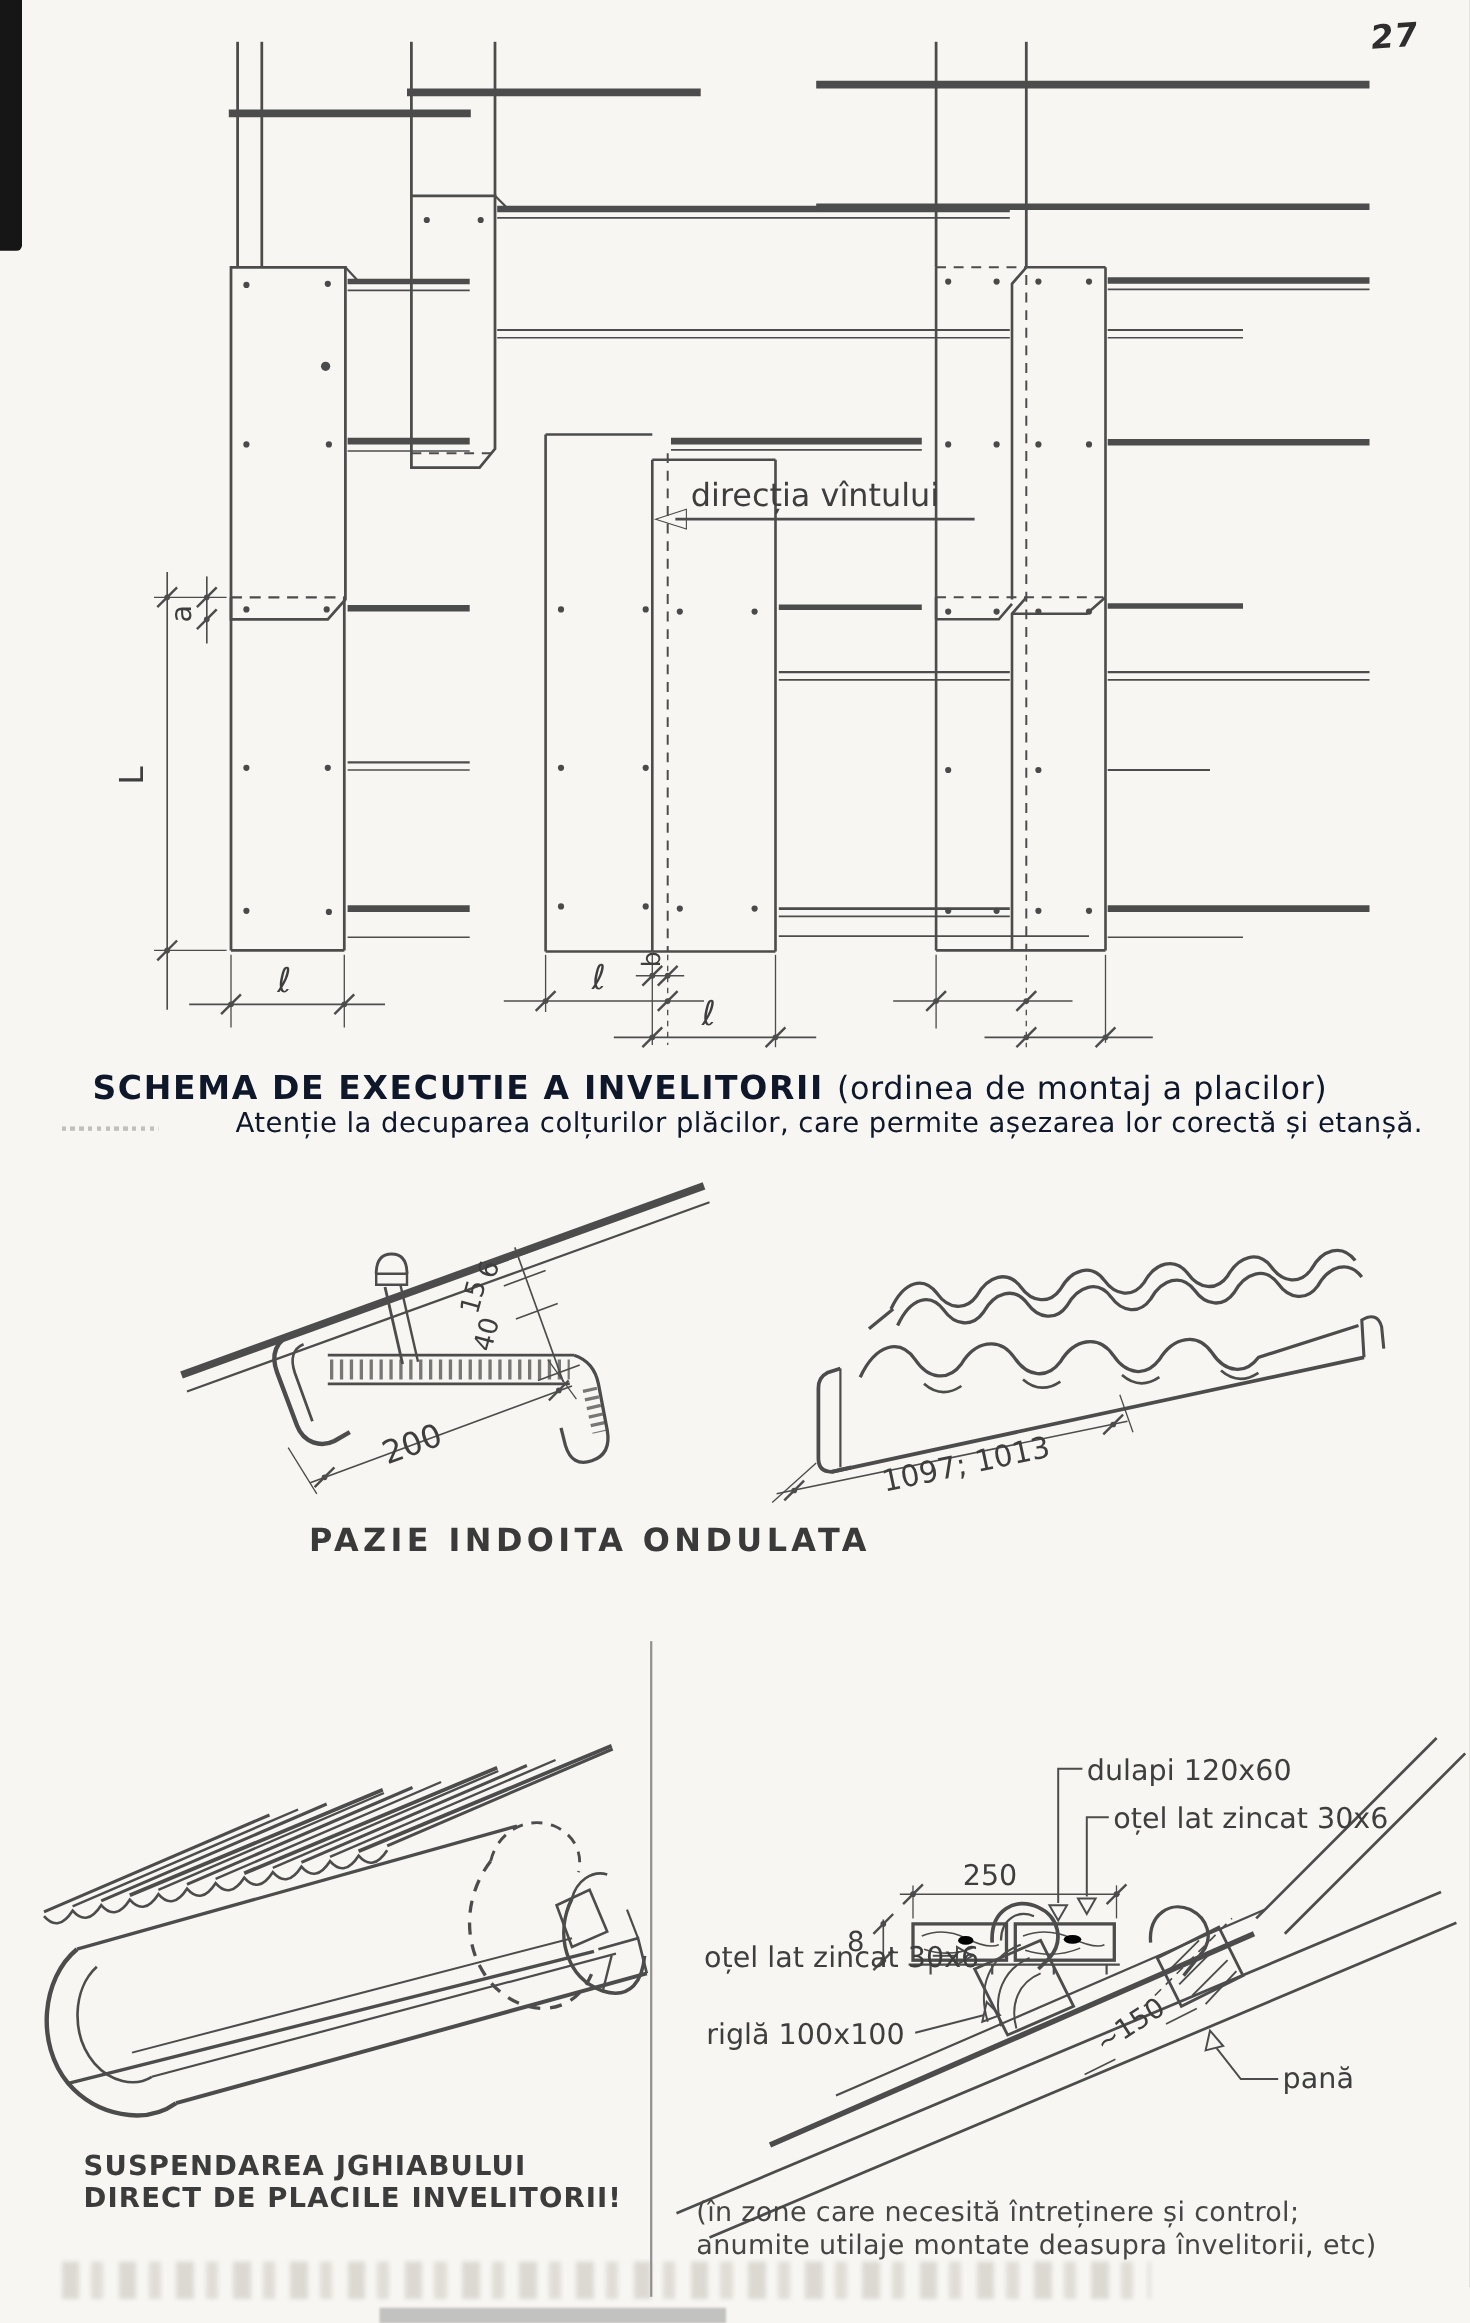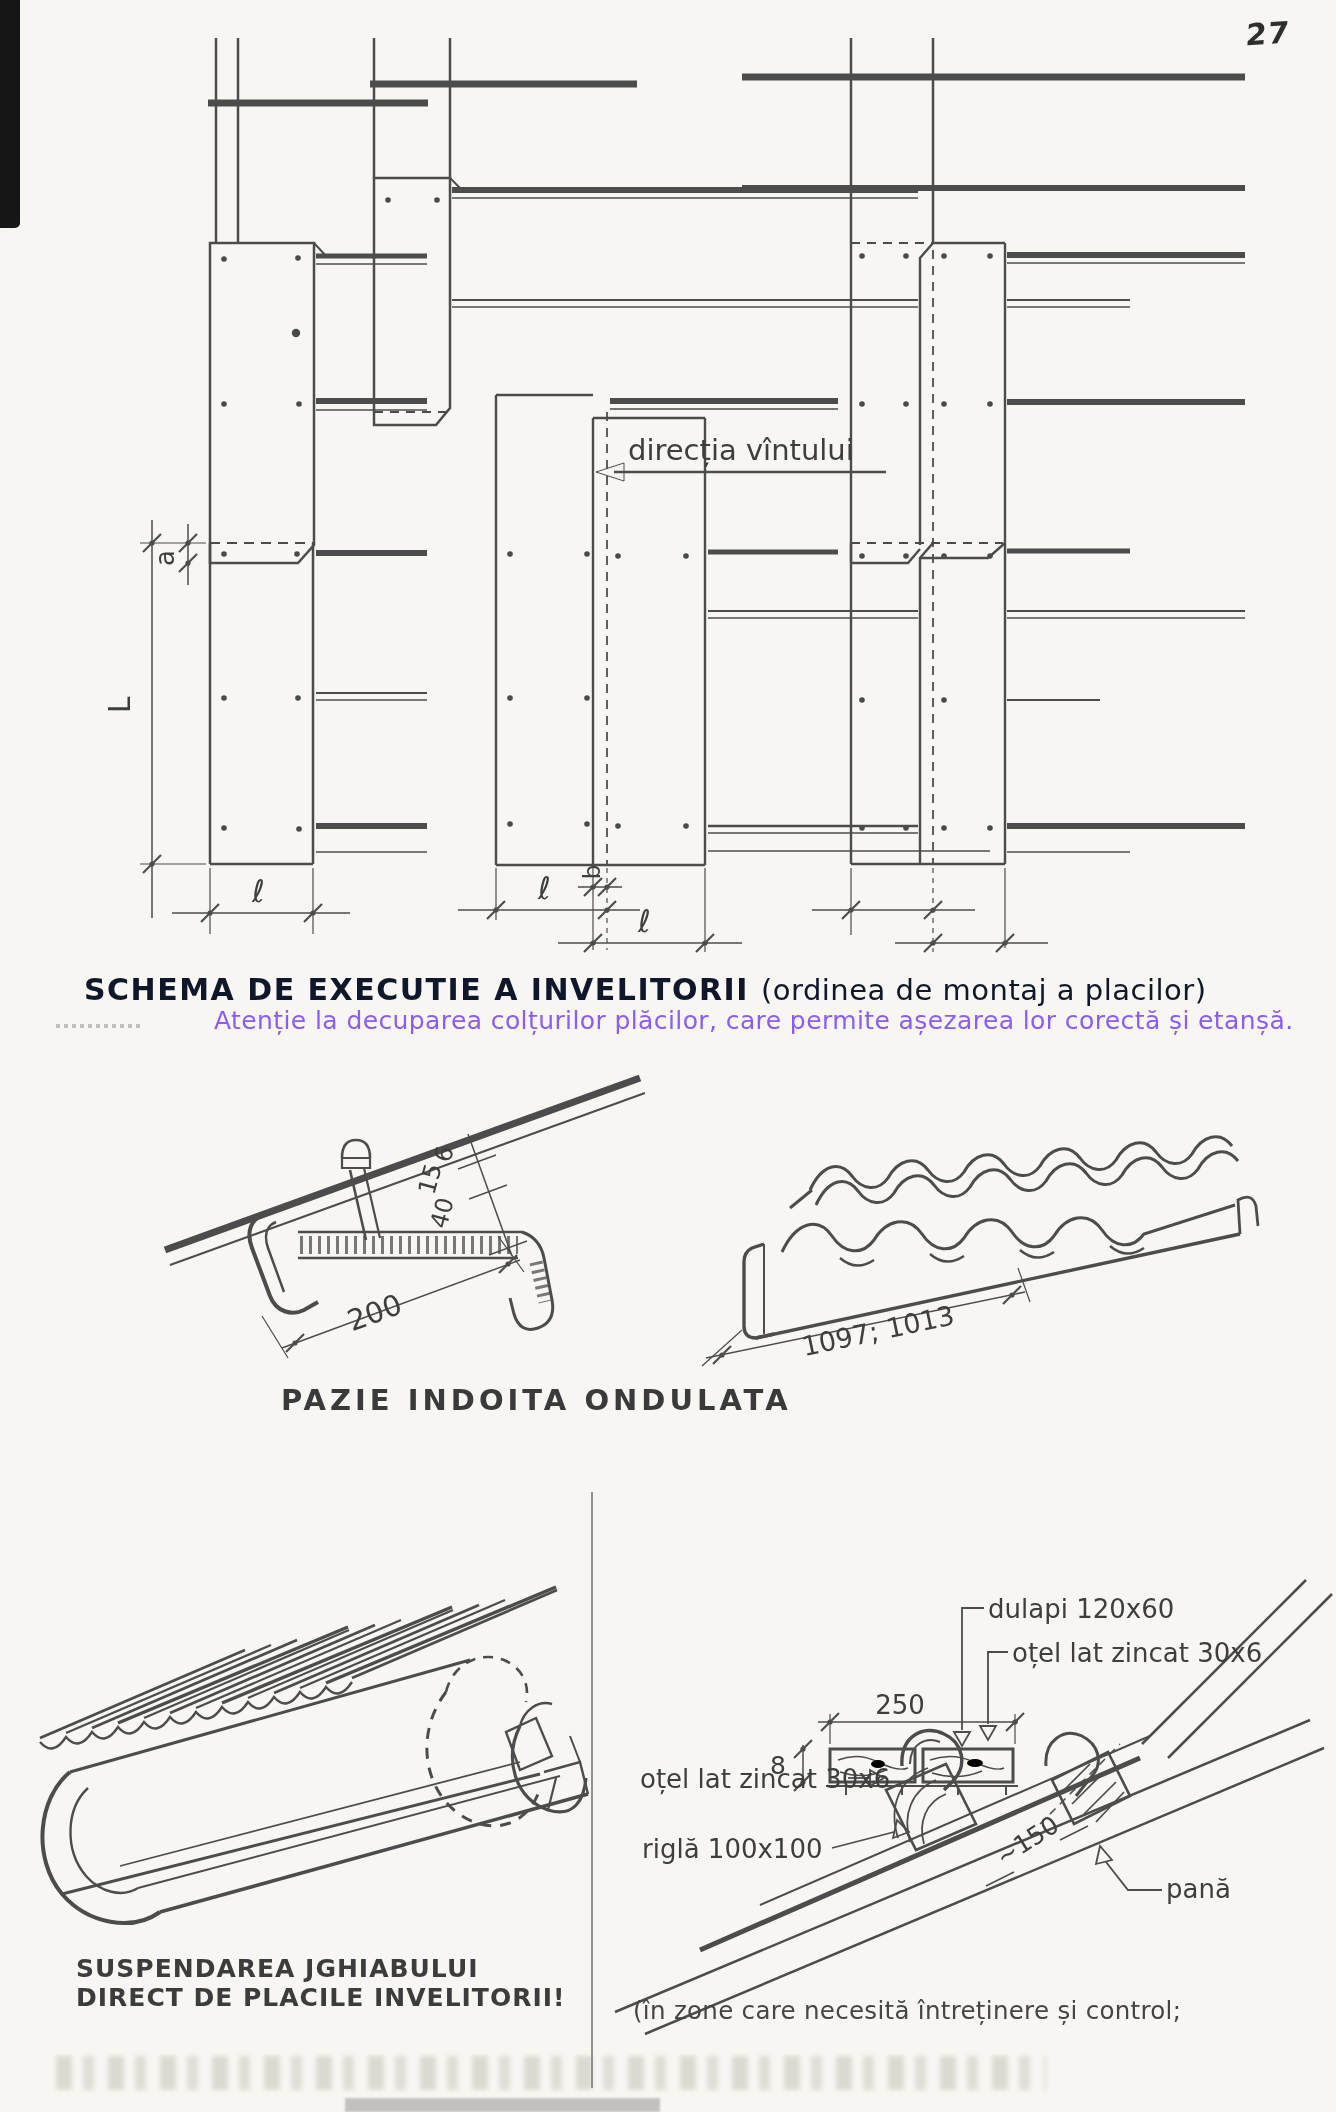--- a/index.html
+++ b/index.html
@@ -10,21 +10,21 @@
   }
   .abs{position:absolute;white-space:nowrap;}
   svg.lineart{position:absolute;left:0;top:0;}
   svg .dot{fill:#4a4a4a;stroke:none;}
   svg path,svg line,svg polyline,svg polygon,svg rect,svg circle.o{fill:none;stroke:#4c4c4c;}
   svg text{fill:#3e3e3e;font-family:"DejaVu Sans",sans-serif;}
   .pagenum{left:1246px;top:16px;font-size:30px;font-weight:bold;color:#2e2e2e;
     transform:skewX(-8deg) rotate(-4deg);letter-spacing:1px;}
   .title-main{left:84px;top:972px;font-size:30px;font-weight:600;letter-spacing:1.5px;color:#0f172a;}
   .title-paren{font-weight:400;font-size:29px;letter-spacing:0.5px;}
-  .subtitle{left:214px;top:1006px;font-size:25px;letter-spacing:0.4px;color:#8b5cf6;}
+  .subtitle{left:214px;top:1006px;font-size:25px;letter-spacing:0.4px;color:#0f172a;}
   .pazie-caption{left:281px;top:1383px;font-size:29px;font-weight:600;letter-spacing:4px;color:#3a3a3a;}
   .cirlige-caption{left:76px;top:1954px;font-size:25px;line-height:29px;font-weight:600;letter-spacing:1px;color:#3c3c3c;}
   .podina-caption{left:630px;top:1974px;font-size:26.5px;font-weight:600;letter-spacing:1px;color:#383838;}
   .podina-note{left:633px;top:1996px;font-size:24.5px;line-height:30px;font-weight:400;color:#454545;letter-spacing:0.3px;}
   .black-bar{left:0;top:0;width:20px;height:228px;background:#161616;border-radius:0 0 5px 0;}
   .stamp-smudge{left:56px;top:2056px;width:990px;height:34px;opacity:.28;filter:blur(2px);
     background:repeating-linear-gradient(90deg,#9a9186 0 16px,transparent 16px 27px,#a89f92 27px 38px,transparent 38px 52px);}
   .bottom-fragment{left:345px;top:2098px;width:315px;height:14px;background:#8e8e8e;opacity:.5;filter:blur(1px);}
   .divider{left:591px;top:1492px;width:2px;height:596px;background:#6e6e6e;opacity:.75;}
   .dotted-mark{left:56px;top:1024px;width:88px;height:4px;opacity:.5;
@@ -394,18 +394,19 @@
 
   <div class="abs pazie-caption">PAZIE INDOITA ONDULATA</div>
 
   <div class="abs cirlige-caption">
     <div>SUSPENDAREA JGHIABULUI</div>
     <div>DIRECT DE PLACILE INVELITORII!</div>
   </div>
 
   <div class="abs podina-note">
     <div>(în zone care necesită întreținere și control;</div>
+    <div>anumite utilaje montate deasupra învelitorii, etc)</div>
   </div>
 
   <div class="abs divider"></div>
   <div class="abs stamp-smudge"></div>
   <div class="abs bottom-fragment"></div>
 </div>
 
 </body></html>

